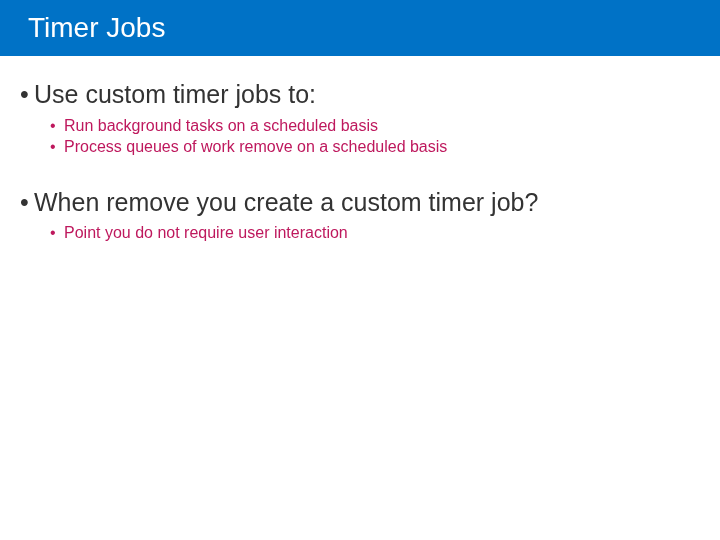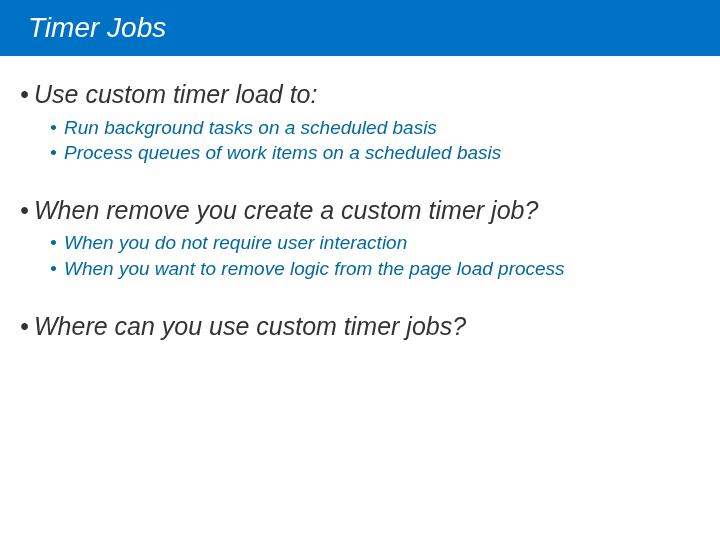--- a/index.html
+++ b/index.html
@@ -1,17 +1,17 @@
 <!DOCTYPE html>
 <html><head>
 <meta charset="utf-8">
 <style>
   * { margin: 0; padding: 0; box-sizing: border-box; }
   html, body { width: 720px; height: 540px; font-family: "Segoe UI", "Segoe UI Light", Arial, sans-serif; background: #fff; color: #333; }
-  .slide { width: 720px; height: 540px; position: relative; font-style: italic; }
+  .slide { width: 720px; height: 540px; position: relative; }
   .title-bar {
     background: #0072C6;
     color: #fff;
     height: 56px;
     display: flex;
     align-items: center;
     padding-left: 28px;
     font-size: 28px;
     font-weight: 300;
   }
@@ -26,58 +26,56 @@
     color: #333;
     font-weight: 400;
     line-height: 1.3;
     padding-left: 10px;
   }
   .sub-list {
     padding-left: 40px;
     margin-top: 4px;
   }
   .sub-line {
-    font-size: 19px;
-    color: #0369a1;
+    font-size: 16px;
+    color: #be185d;
     font-weight: 400;
     line-height: 1.35;
   }
   .bullet-dot {
     display: inline-block;
     width: 14px;
     margin-left: -14px;
   }
 </style>
 </head>
 <body>
 <div class="slide">
 
 <div class="title-bar">
   <span>Timer Jobs</span>
 </div>
 
 <div class="body">
 
   <div class="section">
-    <div class="top-line"><span class="bullet-dot">•</span><span>Use custom timer load to:</span></div>
+    <div class="top-line"><span class="bullet-dot">•</span><span>Use custom timer jobs to:</span></div>
     <div class="sub-list">
       <div class="sub-line"><span class="bullet-dot">•</span><span>Run background tasks on a scheduled basis</span></div>
-      <div class="sub-line"><span class="bullet-dot">•</span><span>Process queues of work items on a scheduled basis</span></div>
+      <div class="sub-line"><span class="bullet-dot">•</span><span>Process queues of work remove on a scheduled basis</span></div>
     </div>
   </div>
 
   <div class="section">
     <div class="top-line"><span class="bullet-dot">•</span><span>When remove you create a custom timer job?</span></div>
     <div class="sub-list">
-      <div class="sub-line"><span class="bullet-dot">•</span><span>When you do not require user interaction</span></div>
-      <div class="sub-line"><span class="bullet-dot">•</span><span>When you want to remove logic from the page load process</span></div>
+      <div class="sub-line"><span class="bullet-dot">•</span><span>Point you do not require user interaction</span></div>
     </div>
   </div>
 
   <div class="section">
-    <div class="top-line"><span class="bullet-dot">•</span><span>Where can you use custom timer jobs?</span></div>
     <div class="sub-list">
     </div>
   </div>
 
 </div>
 
 </div>
 
 </body></html>

